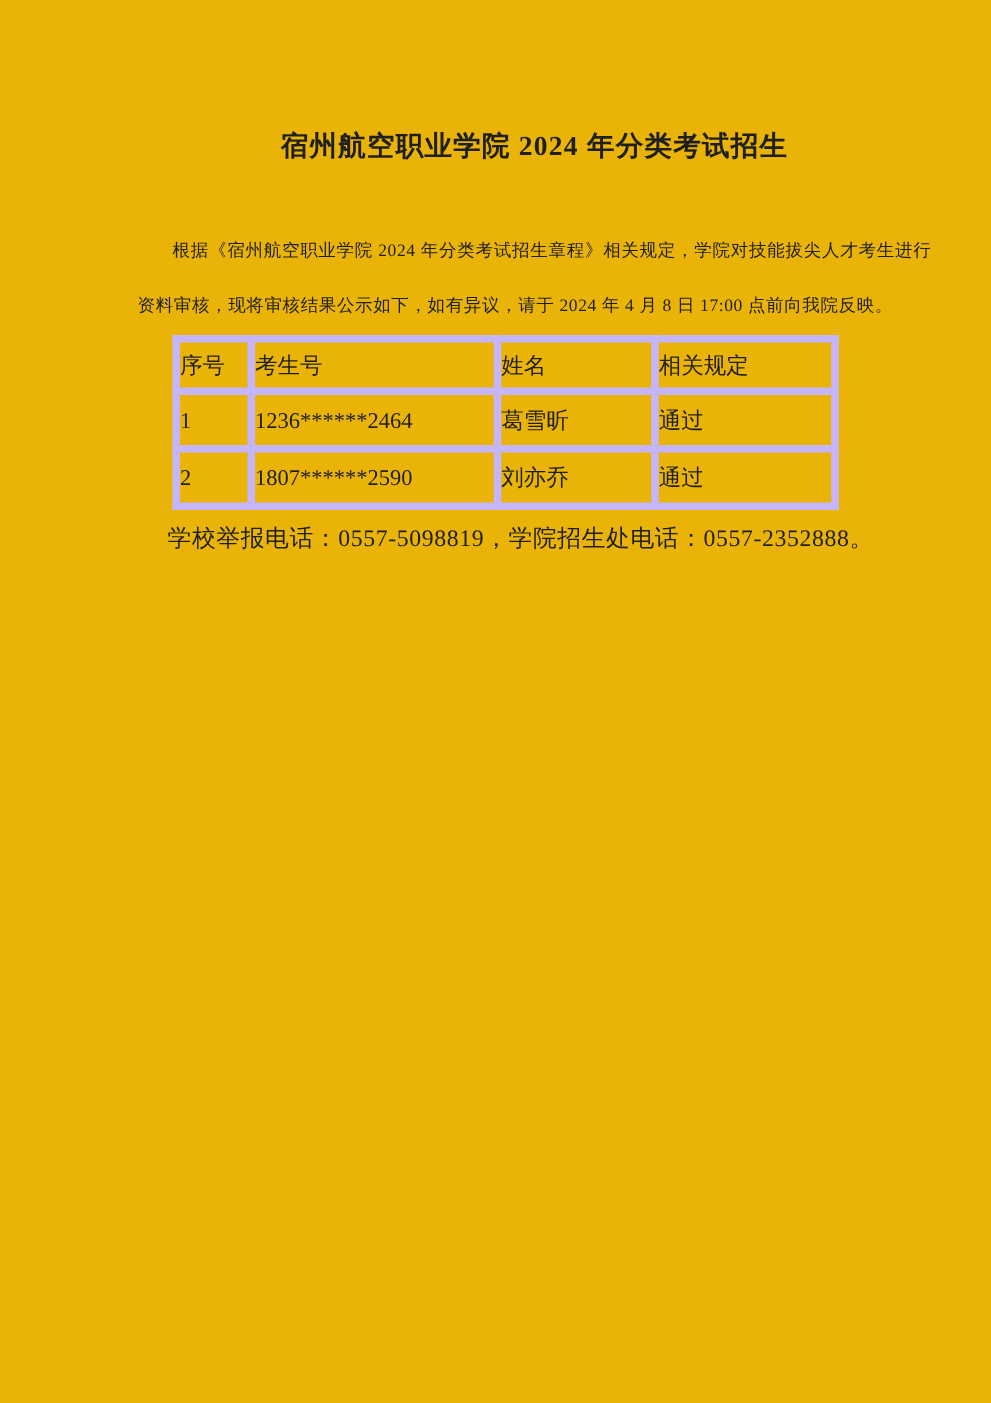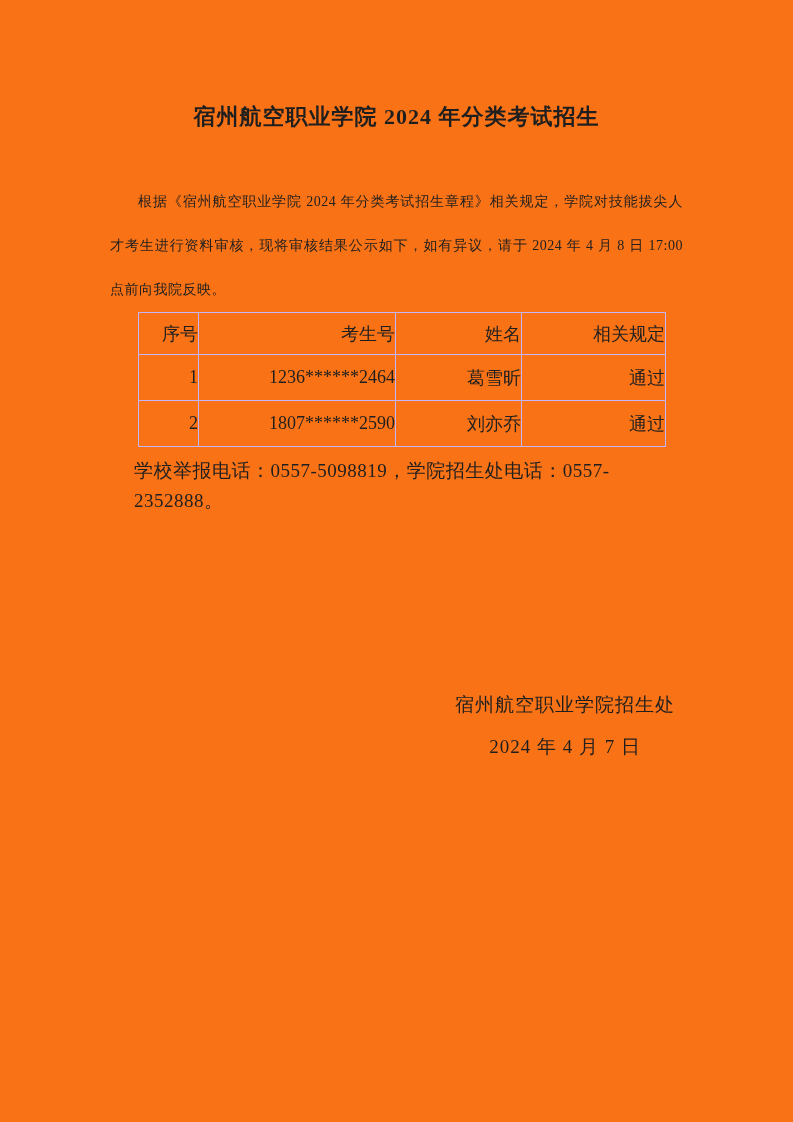--- a/index.html
+++ b/index.html
@@ -2,24 +2,24 @@
 <html><head>
 <meta charset="utf-8">
 <style>
   * { margin: 0; padding: 0; box-sizing: border-box; }
   html, body { background: #9c9c9c; }
   .page {
     position: relative;
     width: 793px;
     height: 1122px;
     margin: 0 auto;
-    background: #f97316;
+    background: #eab308;
     font-family: "Liberation Serif", "DejaVu Serif", serif;
     color: #1f1f1f;
-    padding: 96px 110px 0 110px;
+    padding: 96px 48px 0 110px;
     overflow: hidden;
   }
   .doc-title {
     text-align: center;
     font-size: 22px;
     font-weight: bold;
     line-height: 42px;
     letter-spacing: 1px;
   }
   .doc-body {
@@ -33,22 +33,22 @@
   table.review-table {
     border-collapse: collapse;
     margin-left: 28px;
     table-layout: fixed;
     width: 527px;
     font-size: 18px;
     color: #1f1f1f;
   }
   table.review-table th,
   table.review-table td {
-    border: 1px solid #c4b5fd;
-    text-align: right;
+    border: 6px solid #c4b5fd;
+    text-align: left;
     vertical-align: middle;
     font-weight: normal;
     padding: 0;
   }
   table.review-table tr.hdr { height: 42px; }
   table.review-table tr.data { height: 46px; }
   .contact-line {
     margin-top: 9px;
     font-size: 19px;
     line-height: 30px;
@@ -101,18 +101,14 @@
         <td>2</td>
         <td>1807******2590</td>
         <td>刘亦乔</td>
         <td>通过</td>
       </tr>
     </tbody>
   </table>
 
   <p class="contact-line">学校举报电话：0557-5098819，学院招生处电话：0557-2352888。</p>
 
-  <div class="sign-block">
-    <div>宿州航空职业学院招生处</div>
-    <div>2024 年 4 月 7 日</div>
-  </div>
 
 </div>
 
 </body></html>

